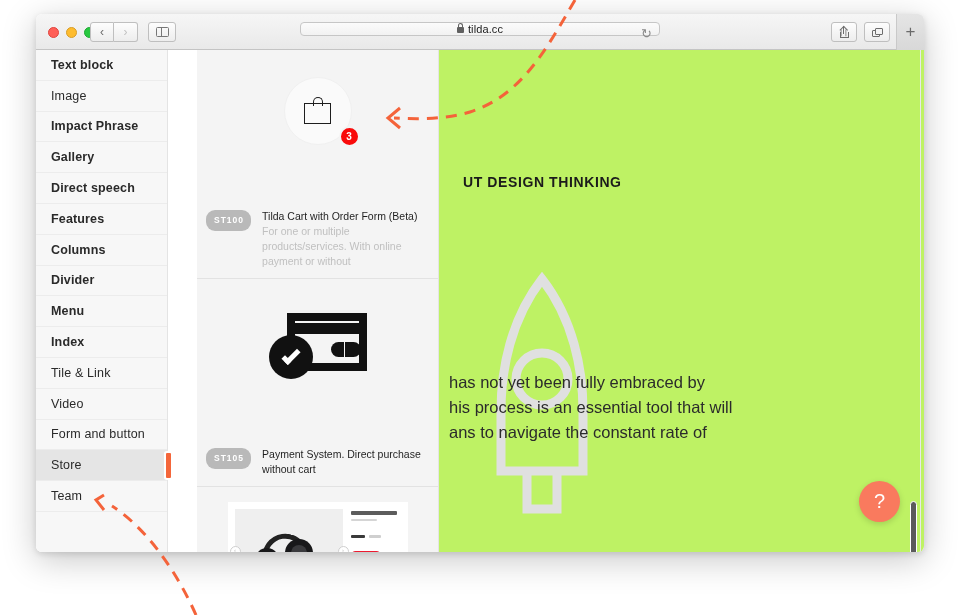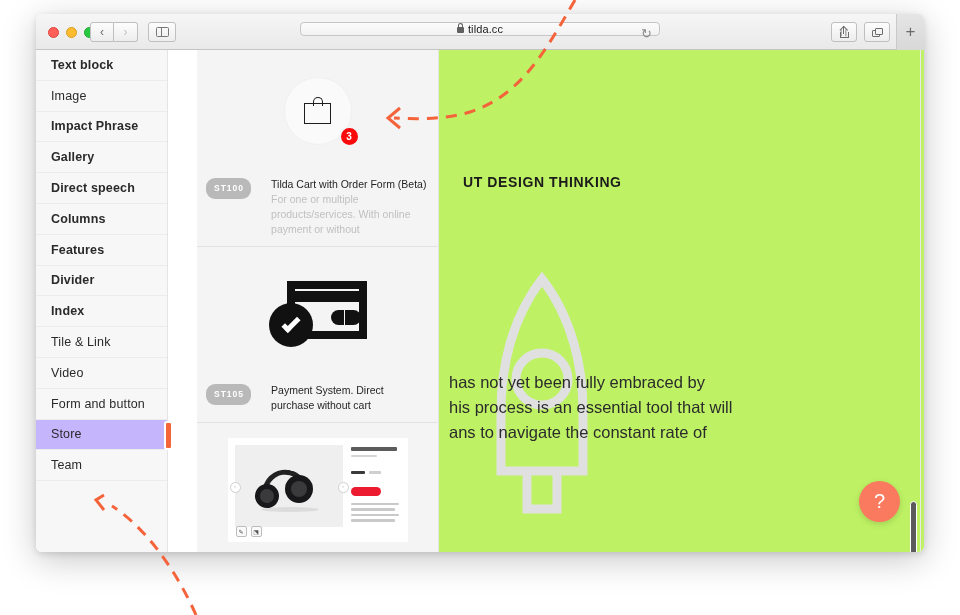--- a/index.html
+++ b/index.html
@@ -105,21 +105,21 @@
     background:#f7f7f7;border-right:1px solid #e4e4e4;box-sizing:border-box;
   }
   .blockitem{
     position:relative;height:30.8px;display:flex;align-items:center;
     padding-left:15px;box-sizing:border-box;
     border-bottom:1px solid #ececec;
     font-size:12.5px;color:#2a2a2a;
     letter-spacing:.15px;
   }
   .blockitem.bold{font-weight:bold;}
-  .blockitem.active{background:#c4b5fd;}
+  .blockitem.active{background:#e5e5e5;}
   .activebar{
     position:absolute;right:-4px;top:3px;width:5px;height:25px;
     background:#f4663a;border-radius:1px;
     box-shadow:0 0 0 2px #ffffff;
   }
 
   
   .preview{
     position:absolute;left:161px;top:0;width:242px;height:100%;
     background:#f4f4f4;border-right:1px solid #e4e4e4;box-sizing:border-box;
@@ -180,22 +180,22 @@
   .ln.p{height:3px;background:#3a3a3a;width:14px;display:inline-block;margin-right:4px;}
   .ln.p2{height:3px;background:#cfcfcf;width:12px;display:inline-block;}
   .pc-btn{width:30px;height:9px;border-radius:5px;background:#ec1b30;margin:6px 0 7px 0;}
   .ln.b{width:48px;}
   .ln.b2{width:44px;}
   .pc-foot{position:absolute;left:8px;bottom:5px;display:flex;gap:4px;}
   .pc-fbtn{width:11px;height:11px;border:1px solid #bdbdbd;border-radius:2px;background:#fafafa;
     display:flex;align-items:center;justify-content:center;font-size:6px;color:#555;box-sizing:border-box;}
 
   .pv-label{
-    display:flex;align-items:flex-start;gap:20px;padding:6px 9px 9px 9px;
-    font-size:10.5px;line-height:15px;
+    display:flex;align-items:flex-start;gap:11px;padding:6px 9px 9px 9px;
+    font-size:10.5px;line-height:15px;margin-top:32px;
   }
   .tag{
     flex:none;background:#b9b9b9;color:#fff;border-radius:9px;
     font-size:8.5px;font-weight:bold;letter-spacing:1px;
     padding:3px 7px 3px 8px;margin-top:1px;
   }
   .lbl-title{color:#1f1f1f;font-weight:normal;}
   .lbl-desc{color:#c0c0c0;font-weight:normal;}
 
   
@@ -286,27 +286,30 @@
         <div class="blockitem bold">
           <span>Impact Phrase</span>
         </div>
         <div class="blockitem bold">
           <span>Gallery</span>
         </div>
         <div class="blockitem bold">
           <span>Direct speech</span>
         </div>
         <div class="blockitem bold">
+          <span>Features</span>
+        </div>
+        <div class="blockitem bold">
           <span>Columns</span>
         </div>
         <div class="blockitem bold">
-          <span>Features</span>
-        </div>
-        <div class="blockitem bold">
           <span>Divider</span>
+        </div>
+        <div class="blockitem bold">
+          <span>Menu</span>
         </div>
         <div class="blockitem bold">
           <span>Index</span>
         </div>
         <div class="blockitem">
           <span>Tile &amp; Link</span>
         </div>
         <div class="blockitem">
           <span>Video</span>
         </div>

